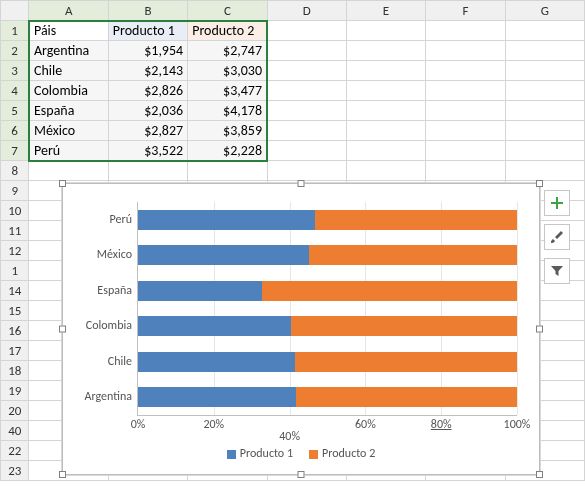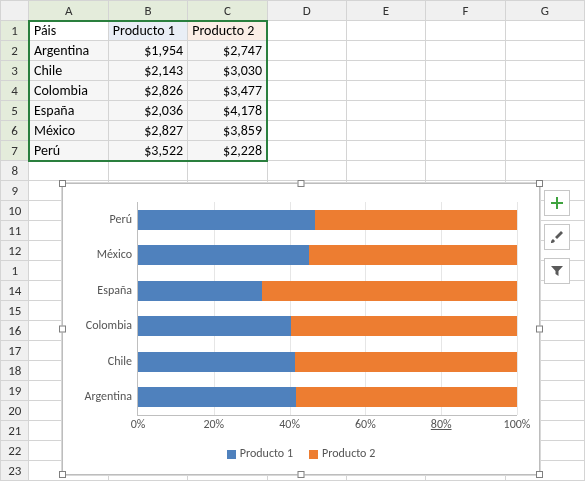--- a/index.html
+++ b/index.html
@@ -367,21 +367,21 @@
           <td class="rowhdr">20</td>
           <td></td>
           <td></td>
           <td></td>
           <td></td>
           <td></td>
           <td></td>
           <td></td>
         </tr>
         <tr>
-          <td class="rowhdr">21</td>
+          <td class="rowhdr">40</td>
           <td></td>
           <td></td>
           <td></td>
           <td></td>
           <td></td>
           <td></td>
           <td></td>
         </tr>
         <tr>
           <td class="rowhdr">22</td>
@@ -415,21 +415,21 @@
   <div class="handle" style="left:50%;bottom:-4px;transform:translateX(-50%)"></div>
   <div class="handle" style="left:-4px;top:50%;transform:translateY(-50%)"></div>
   <div class="handle" style="right:-4px;top:50%;transform:translateY(-50%)"></div>
 
   <div class="chart-inner">
     <div class="plot" id="plot">
           <div class="xtick" style="left: 0%;">0%</div>
           <div class="gridline" style="left: 20%;"></div>
           <div class="xtick" style="left: 20%;">20%</div>
           <div class="gridline" style="left: 40%;"></div>
-          <div class="xtick" style="left: 40%;">40%</div>
+          <div class="xtick" style="left: 40%; margin-top: 12px;">40%</div>
           <div class="gridline" style="left: 60%;"></div>
           <div class="xtick" style="left: 60%;">60%</div>
           <div class="gridline" style="left: 80%;"></div>
           <div class="xtick" style="left: 80%; text-decoration: underline;">80%</div>
           <div class="gridline" style="left: 100%;"></div>
           <div class="xtick" style="left: 100%;">100%</div>
           <div class="barrow" style="top: 3.66667%; height: 9.33333%;">
             <div class="barseg1" style="width: 46.6092%;"></div>
             <div class="barseg2" style="width: 53.3908%;"></div>
             <div class="catlabel">Perú</div>

